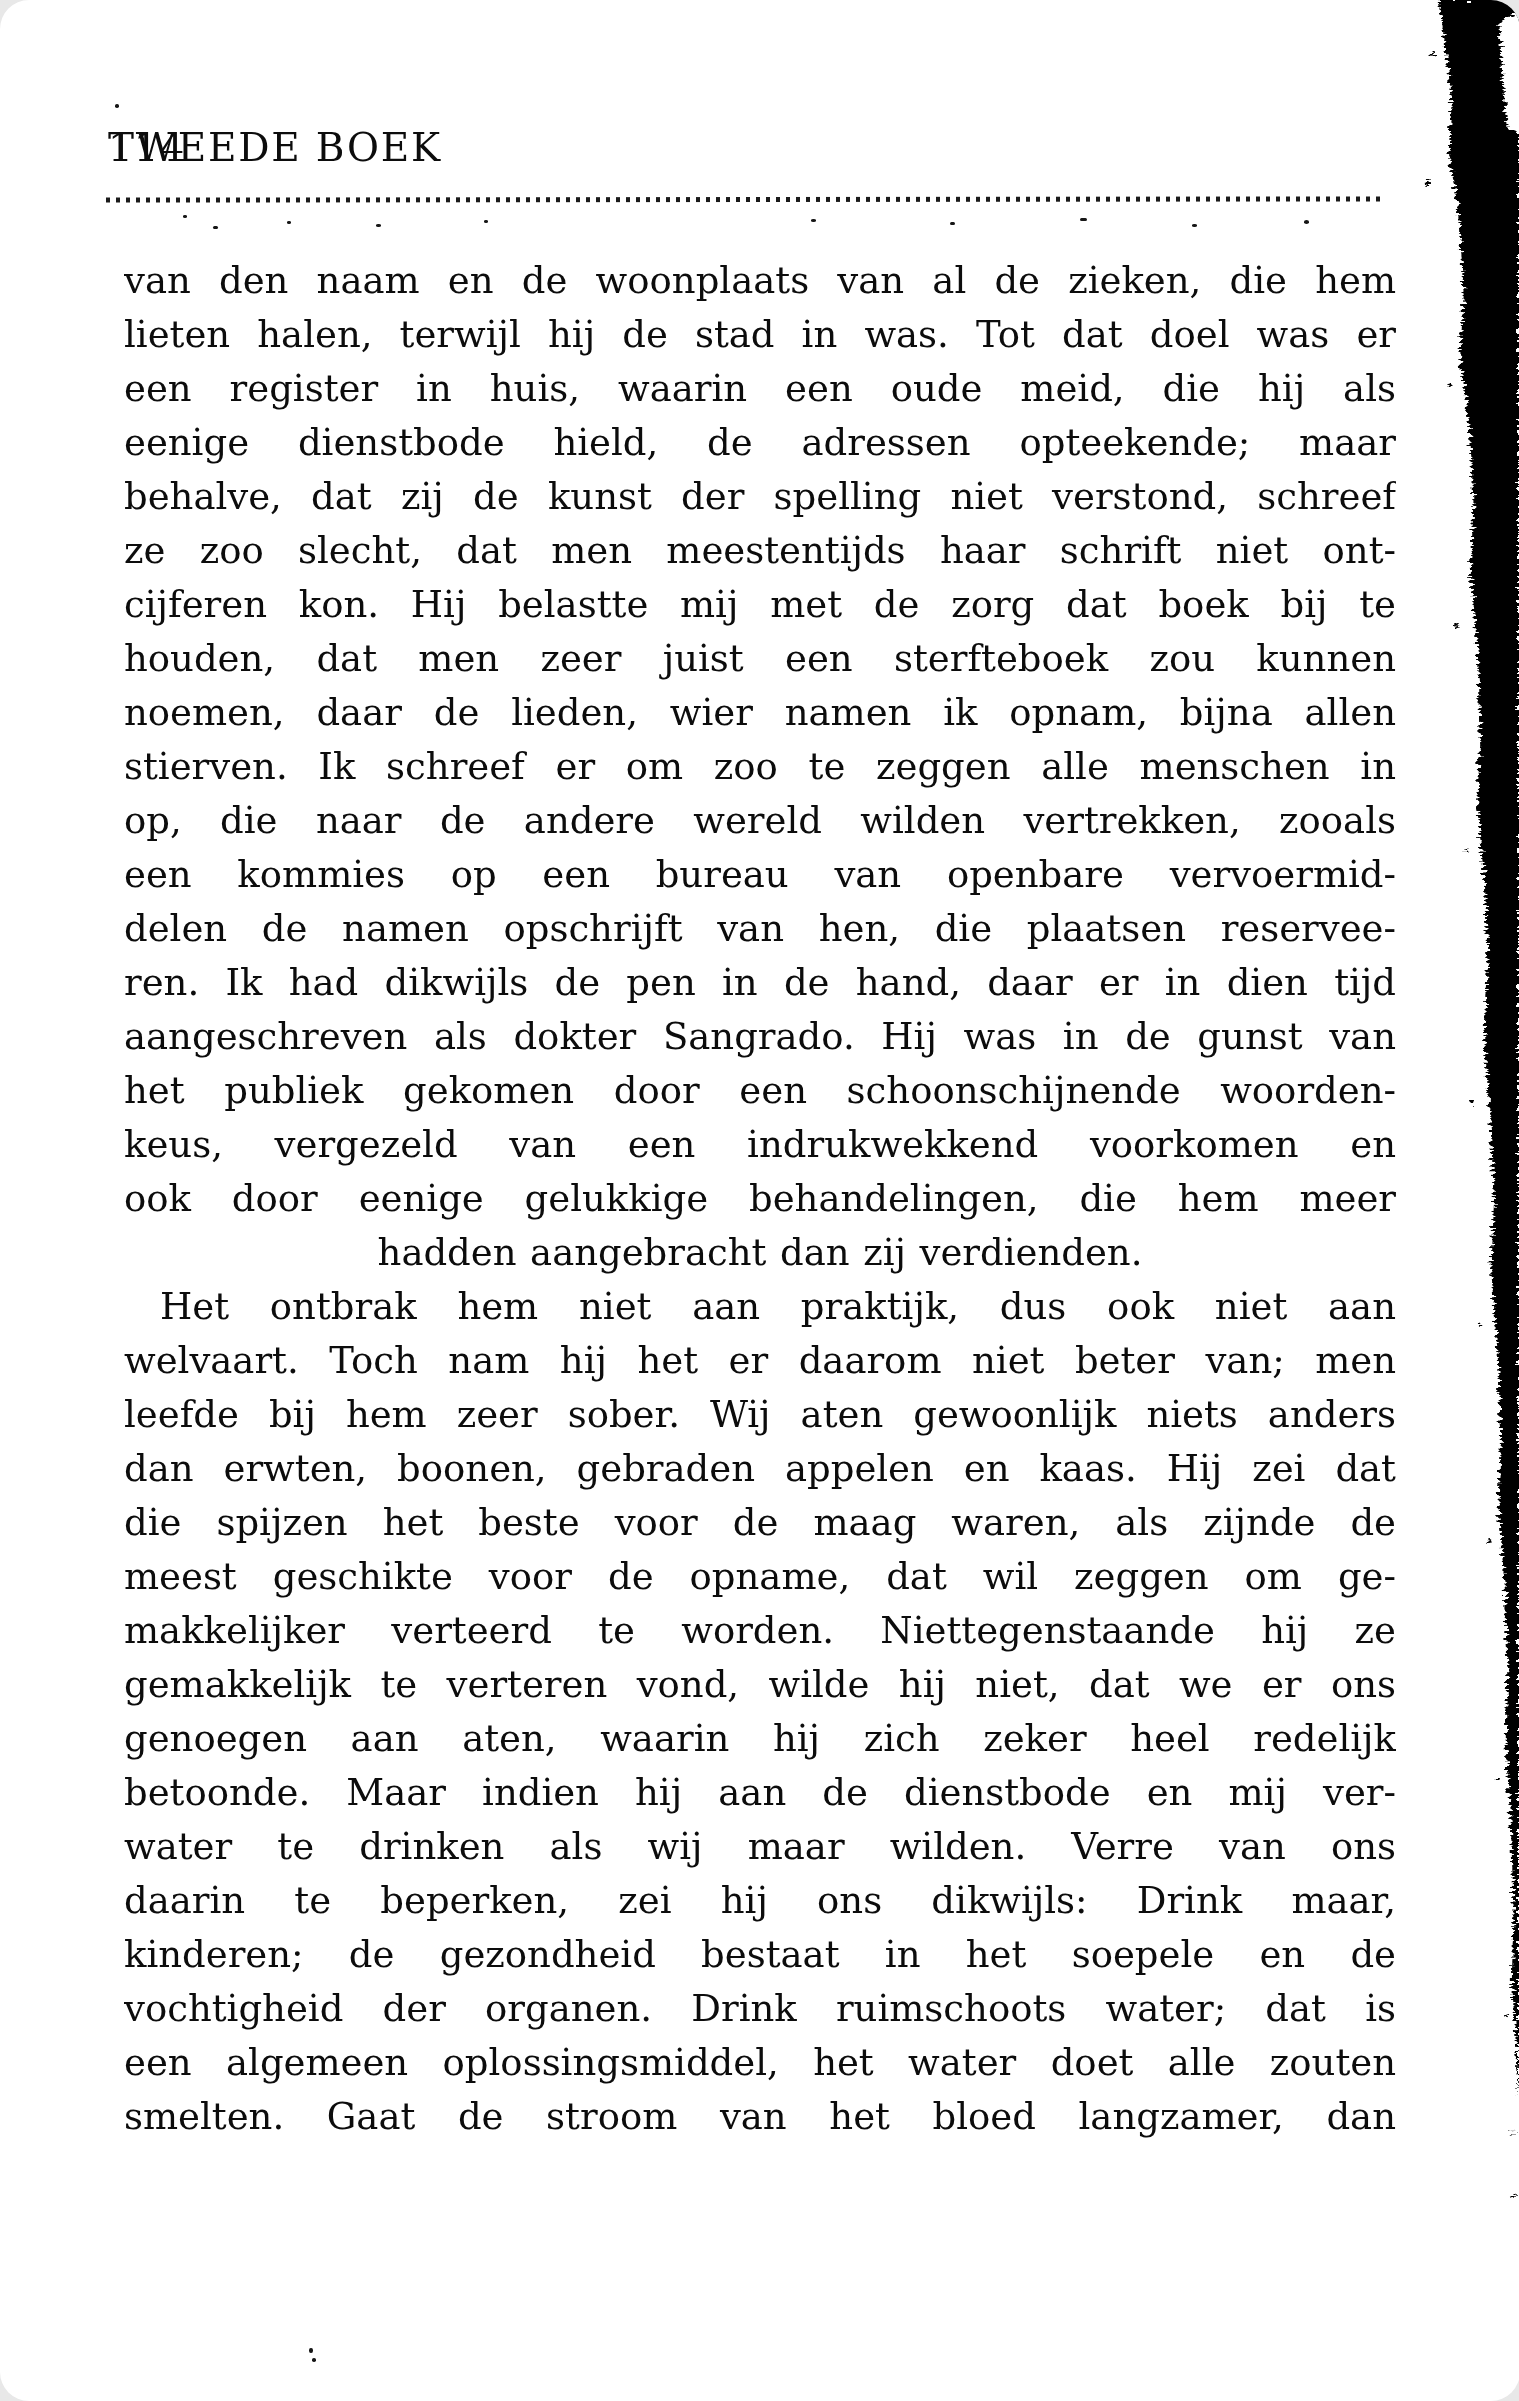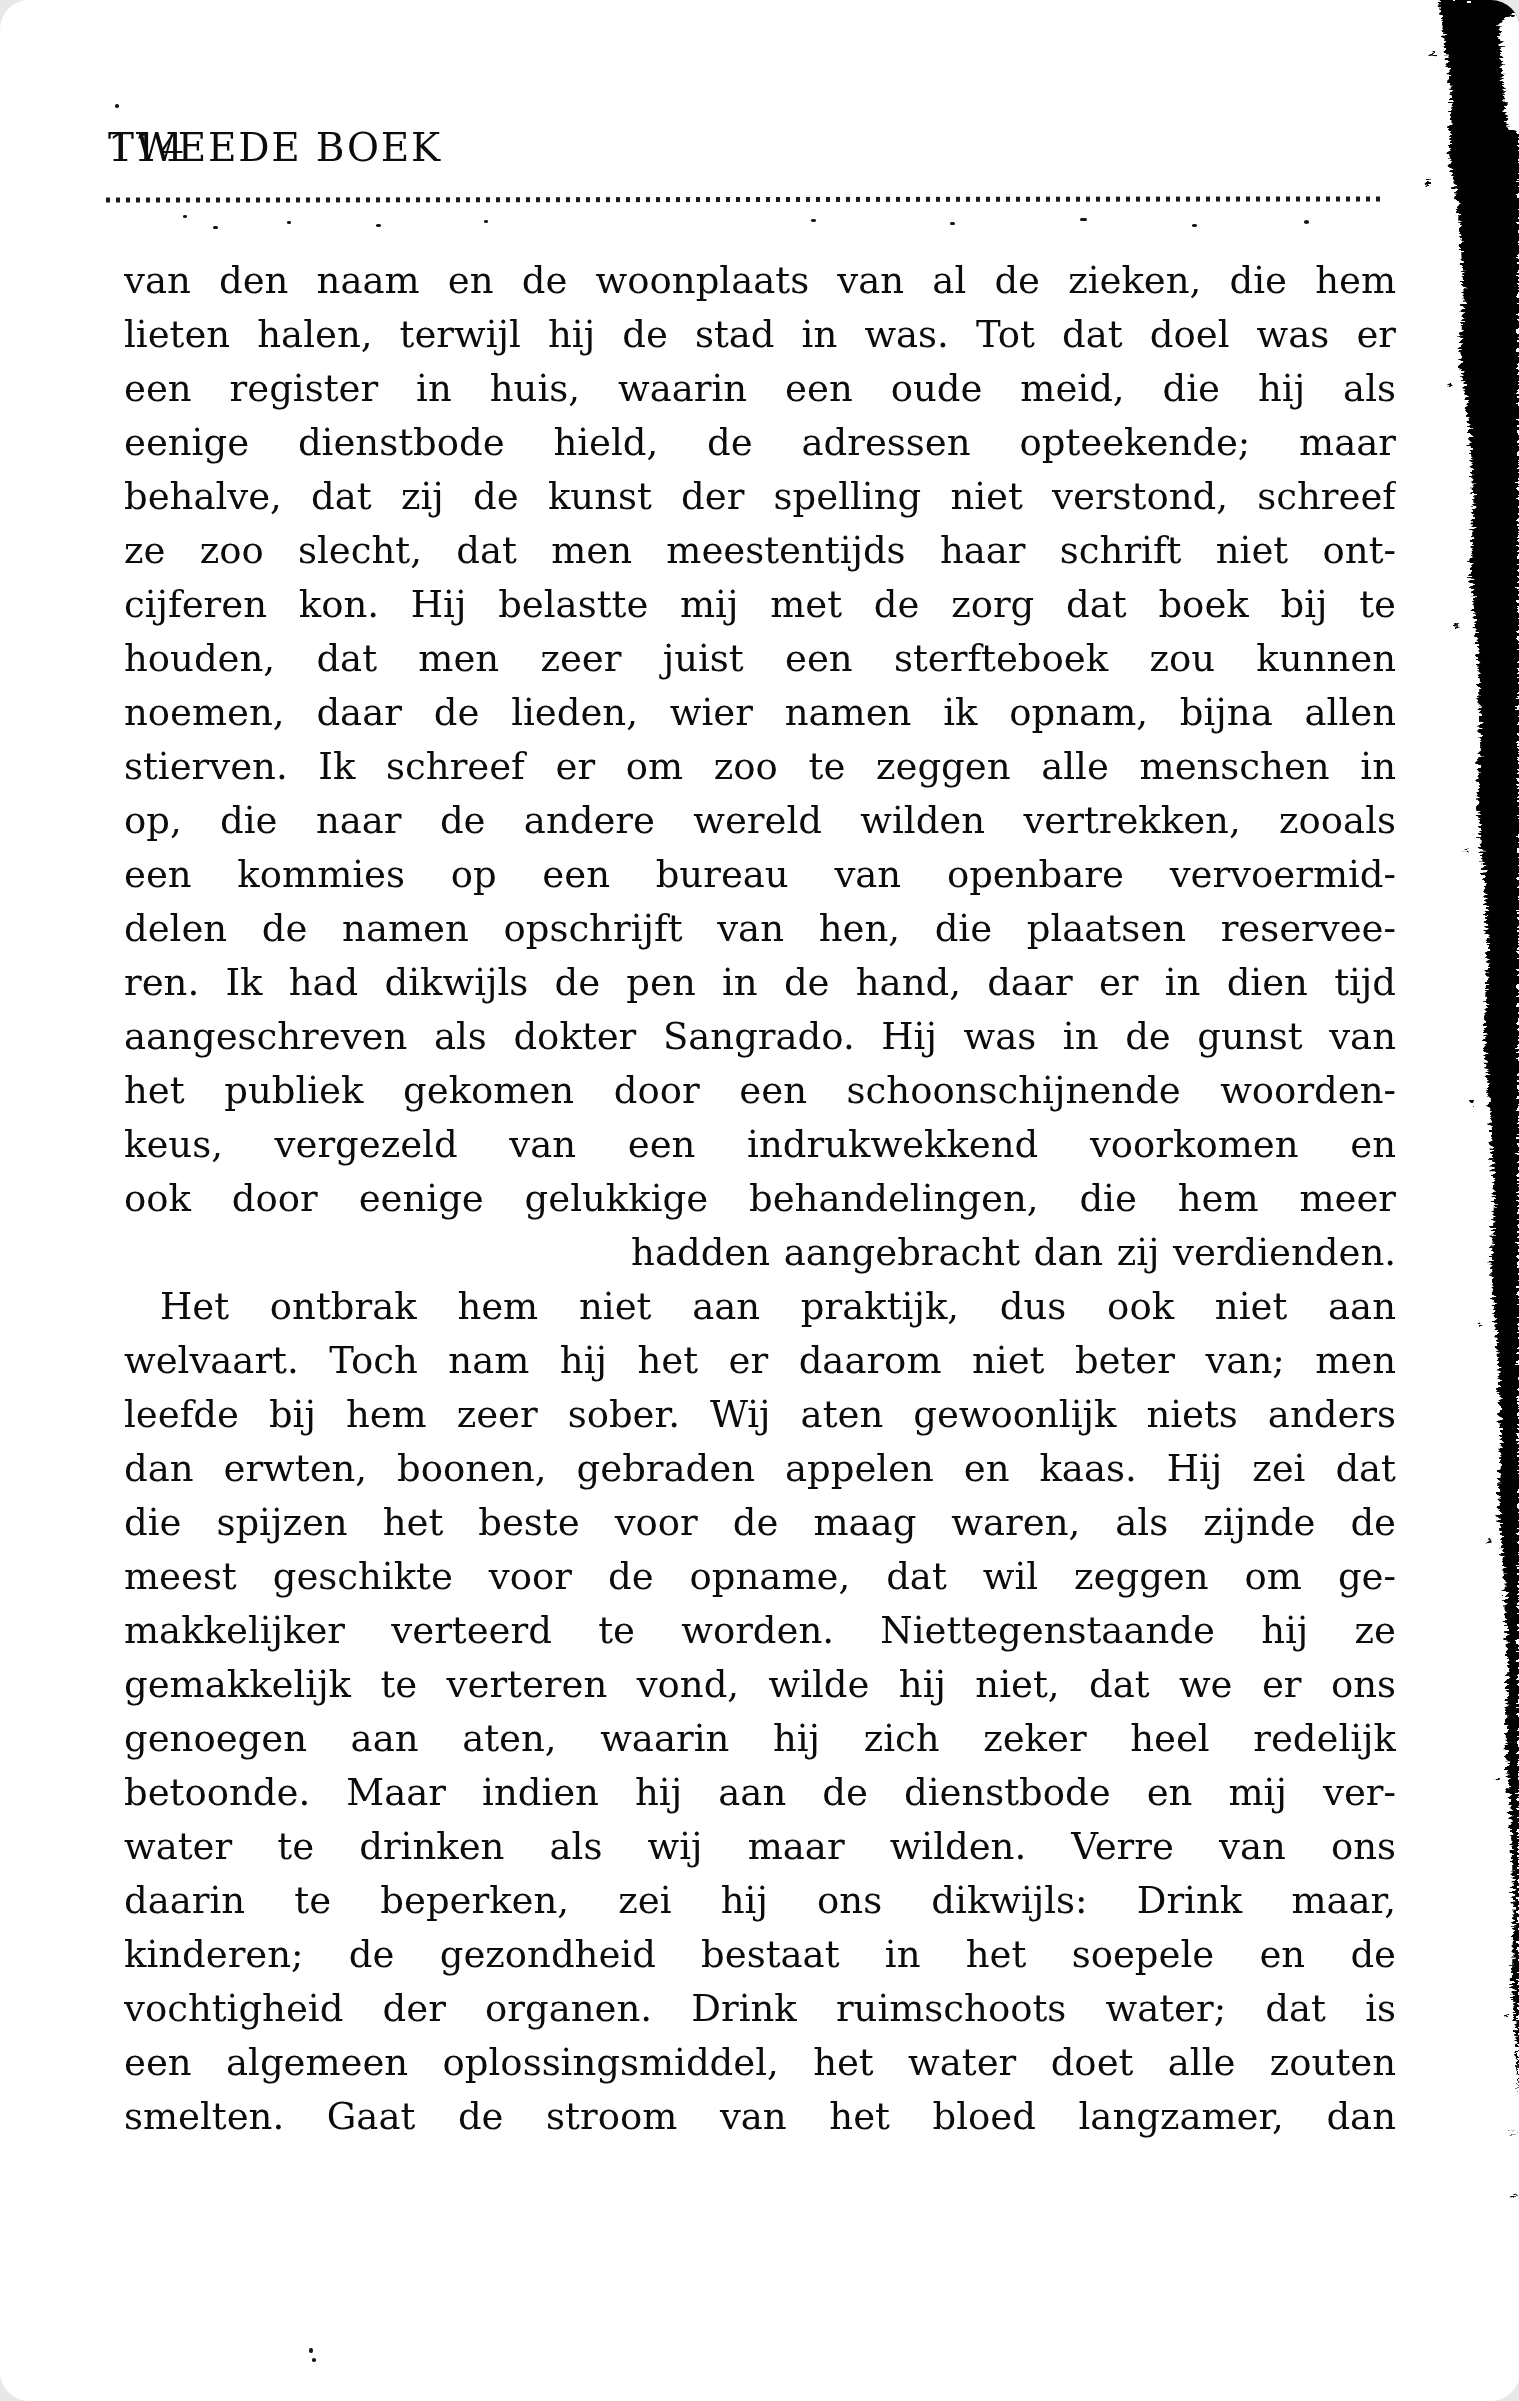--- a/index.html
+++ b/index.html
@@ -57,21 +57,21 @@
     left: 124px;
     top: 254px;
     width: 1272px;
   }
   .line {
     height: 54px;
     line-height: 54px;
     font-size: 37px;
     white-space: normal;
     overflow: hidden;
-    text-align: right;
+    text-align: center;
     word-spacing: 1.8px;
   }
   .line.justify {
     text-align: justify;
   }
   .line.justify::after {
     content: "";
     display: inline-block;
     width: 100%;
     height: 0;

